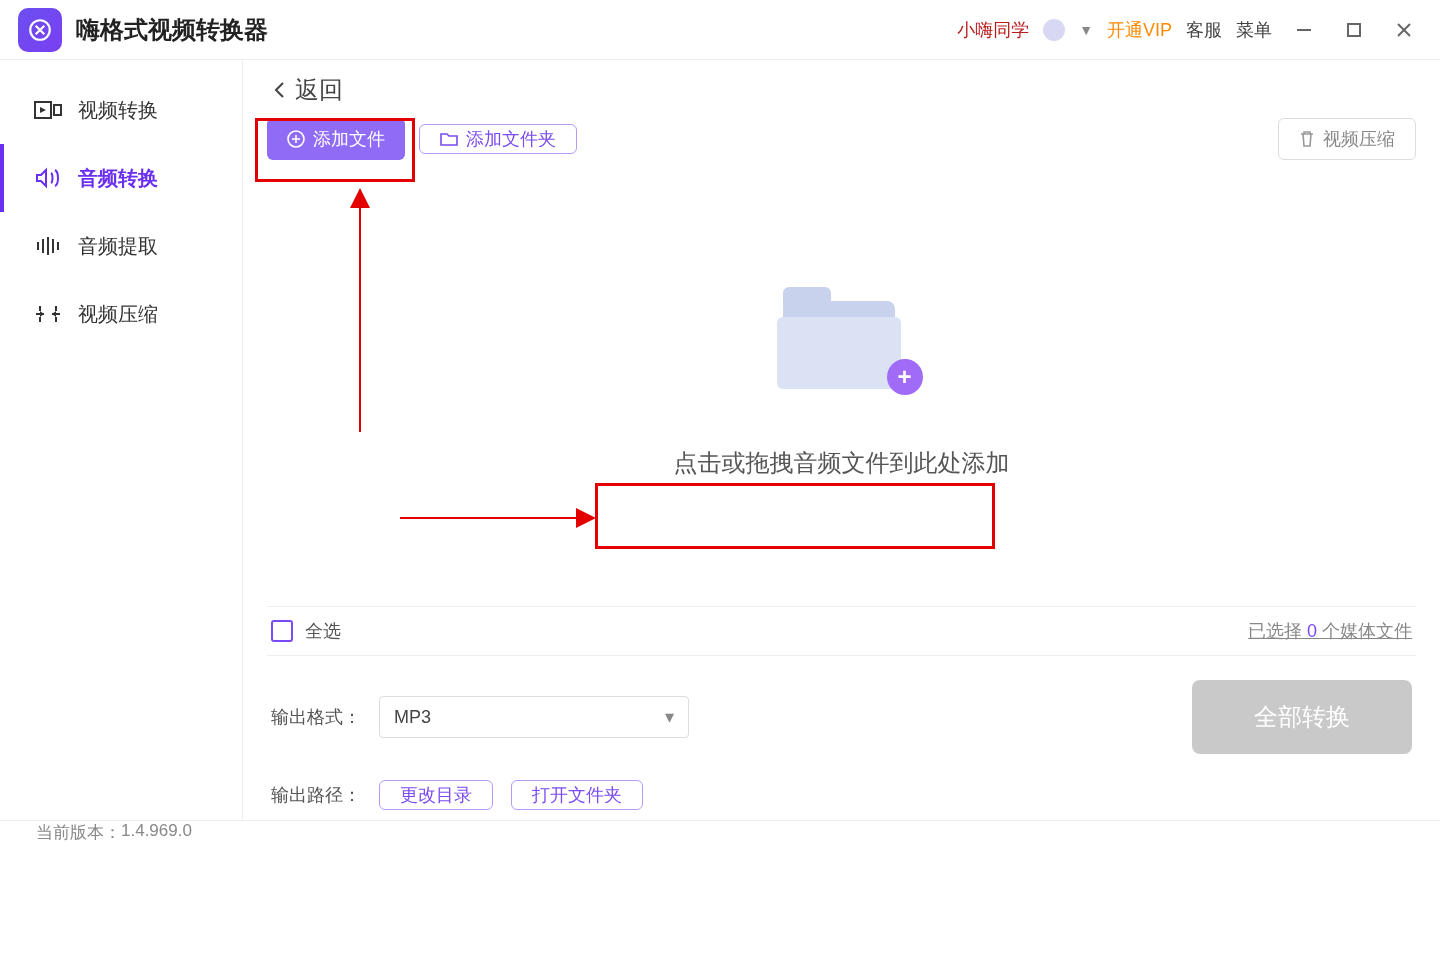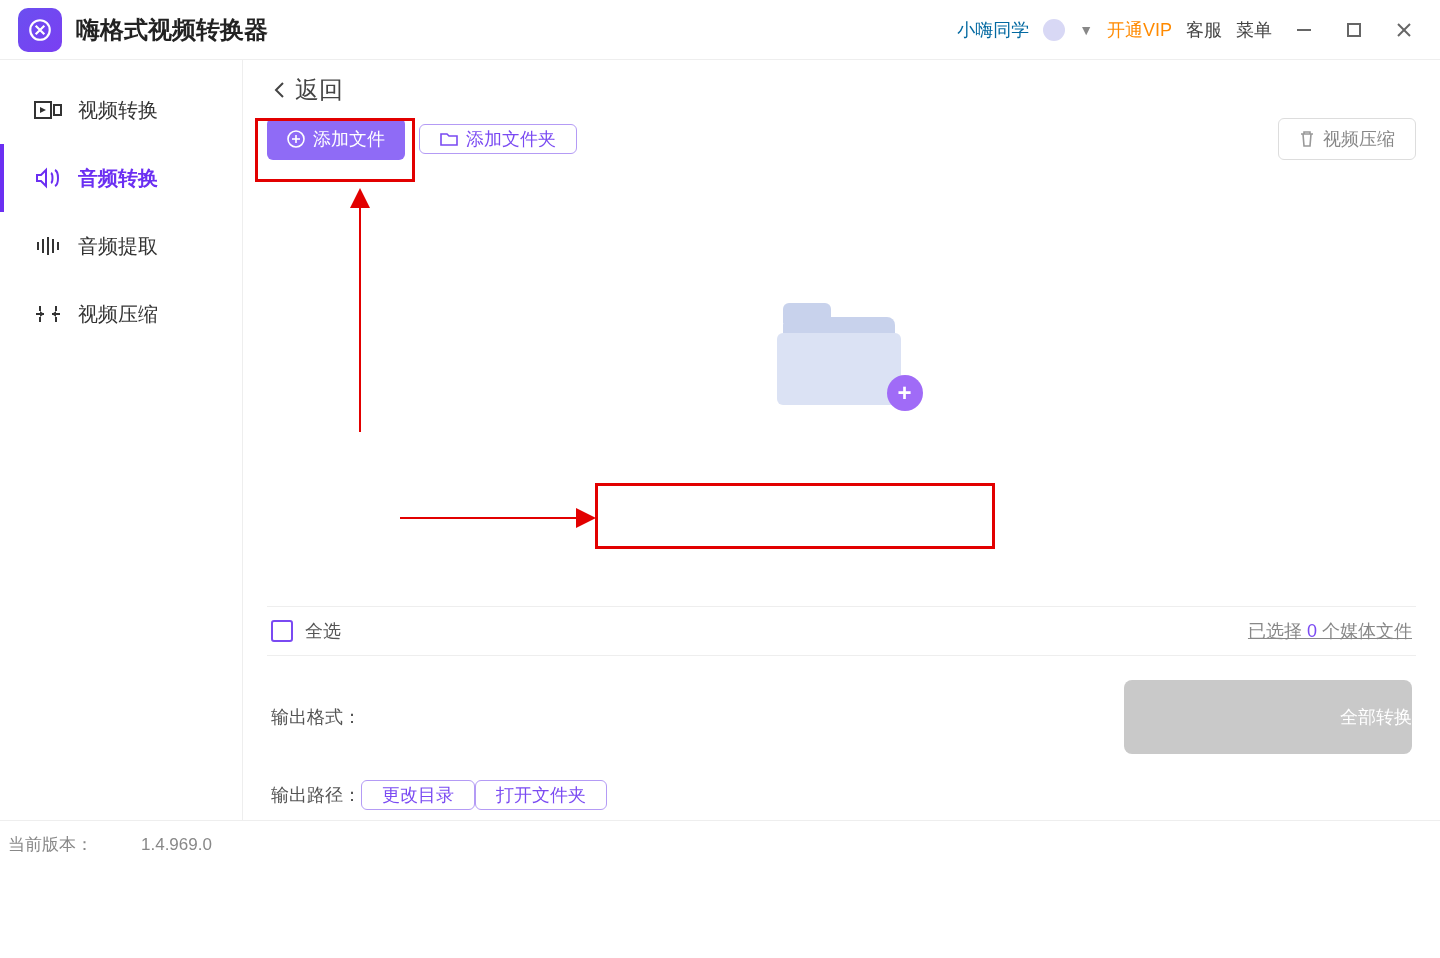--- a/index.html
+++ b/index.html
@@ -21,21 +21,21 @@
 }
 .logo {
   width: 44px; height: 44px; border-radius: 10px;
   background: linear-gradient(135deg,#6b4ff0,#7a3ff2);
   display: flex; align-items: center; justify-content: center;
   margin-right: 14px;
 }
 .app-title { font-size: 24px; font-weight: 600; color: #222; }
 .titlebar-spacer { flex: 1; }
 .titlebar-right { display: flex; align-items: center; gap: 14px; font-size: 18px; }
-.user-name { color:#0369a1; }
+.user-name { color:#b91c1c; }
 .user-avatar { width:22px;height:22px;border-radius:50%;background:#d8d8f5; }
 .dropdown-caret { color:#888; font-size:14px; }
 .vip-link { color:#ff8a00; font-weight:500; }
 .header-link { color:#444; }
 .win-btn { width:36px; height:36px; display:flex;align-items:center;justify-content:center; color:#666; cursor:pointer; }
 .body-row { display:flex; height: 760px; }
 .sidebar { width: 243px; border-right:1px solid #eee; padding-top:16px; }
 .side-item {
   height: 68px; display:flex; align-items:center; gap:16px;
   padding-left: 34px; font-size: 20px; color:#333; cursor:pointer;
@@ -84,24 +84,24 @@
   position:relative; cursor:pointer; background:#fff;
 }
 .select .caret { margin-left:auto; color:#888; }
 .pathbox {
   width:310px; height:42px; border:1px solid #ddd; border-radius:4px;
   display:flex; align-items:center; padding:0 8px; font-size:17px; color:#555; background:#fff;
 }
 .convert-btn {
   margin-left:auto;
   background:#c9c9c9; color:#fff; border:none; border-radius:8px;
-  width:288px; height:74px; font-size:18px; cursor:not-allowed;text-align:right;
-}
-.settings-row2 { display:flex; align-items:center; padding: 16px 4px 10px; }
-.footer { height:48px; border-top:1px solid #eee; display:flex; align-items:center; padding:0 8px; color:#888; font-size:17px;gap:48px; }
+  width:220px; height:74px; font-size:24px; cursor:not-allowed;
+}
+.settings-row2 { display:flex; align-items:center; gap:18px; padding: 16px 4px 10px; }
+.footer { height:48px; border-top:1px solid #eee; display:flex; align-items:flex-start; padding:0 36px; color:#888; font-size:17px; }
 
 .overlay { position:absolute; left:0; top:0; width:1440px; height:958px; pointer-events:none; }
 </style>
 </head>
 <body>
 
 <div class="titlebar">
   <div class="logo">
     <svg width="26" height="26" viewBox="0 0 24 24">
         <circle cx="12" cy="12" r="9" fill="none" stroke="#fff" stroke-width="2"></circle>
@@ -213,32 +213,37 @@
         <span>视频压缩</span>
       </button>
     </div>
 
     <div class="dropzone">
       <div class="folder-graphic">
         <div class="folder-back"></div>
         <div class="folder-front"></div>
         <div class="folder-plus">+</div>
       </div>
+      <div class="drop-text">点击或拖拽音频文件到此处添加</div>
     </div>
 
     <div class="selection-row">
       <span class="checkbox"></span>
       <span>全选</span>
       <span class="sel-info">
         <span>已选择 </span><span class="sel-count">0</span><span> 个媒体文件</span>
       </span>
     </div>
 
     <div class="settings">
       <span class="label">输出格式：</span>
+      <div class="select">
+        <span>MP3</span>
+        <span class="caret">▾</span>
+      </div>
       <button class="convert-btn">
         <span>全部转换</span>
       </button>
     </div>
 
     <div class="settings-row2">
       <span class="label">输出路径：</span>
       <button class="btn-outline">
         <span>更改目录</span>
       </button>

